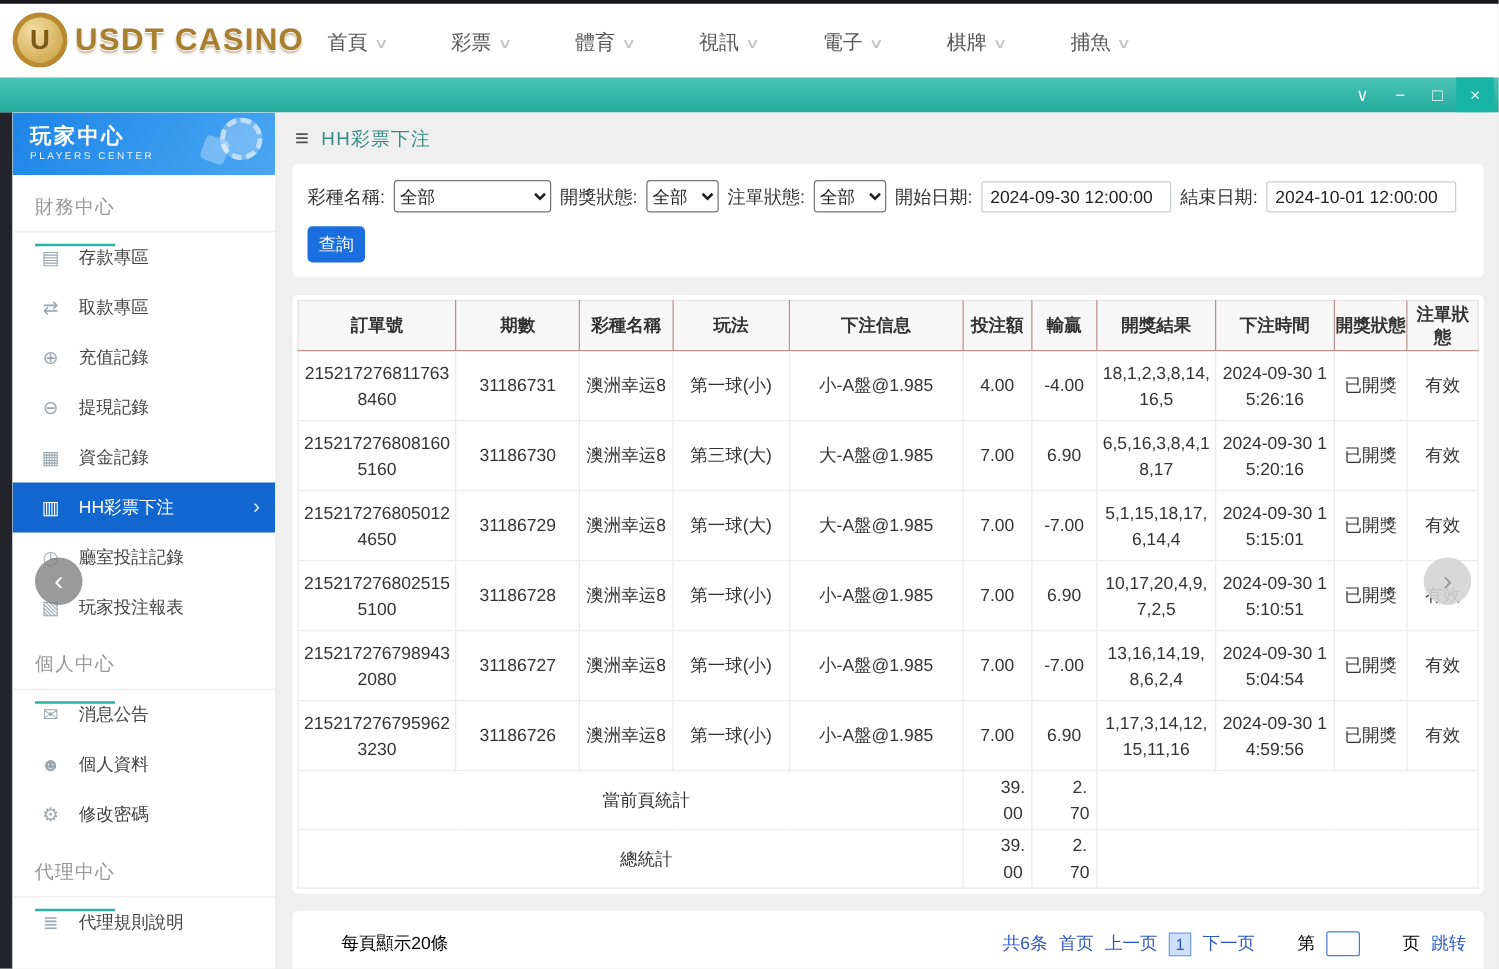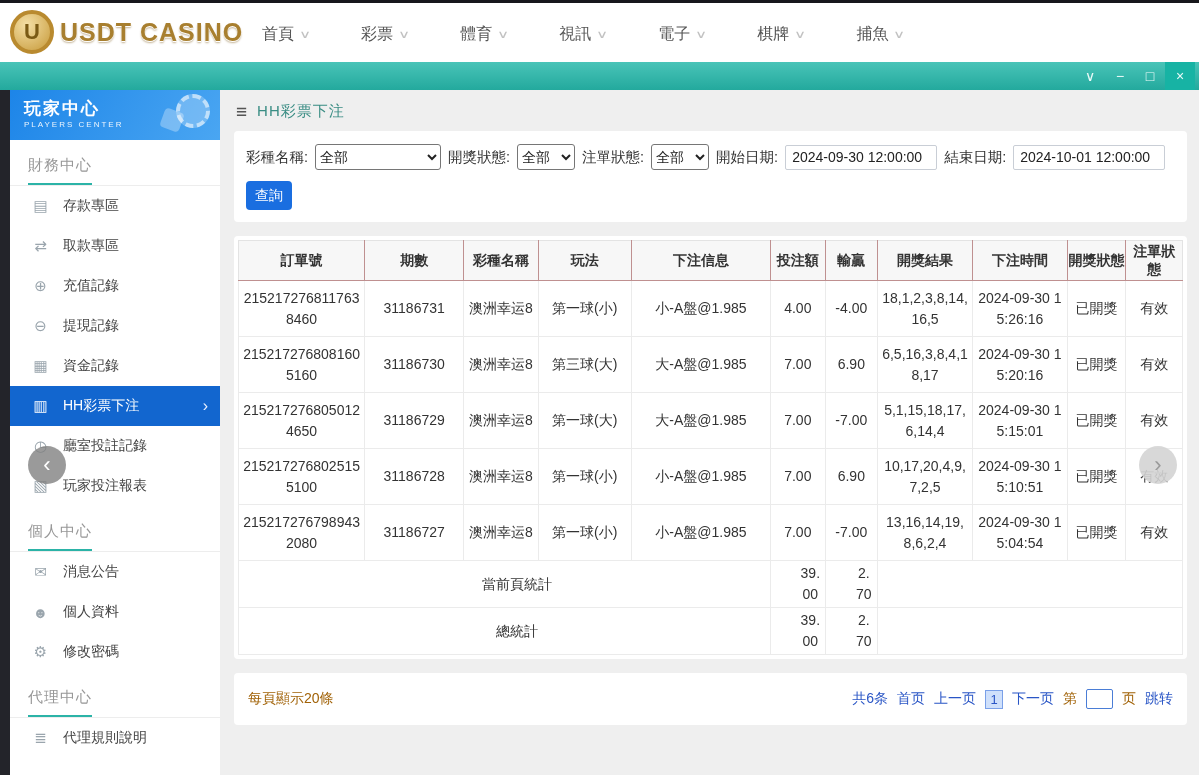--- a/index.html
+++ b/index.html
@@ -30,21 +30,21 @@
   .left-strip { position:absolute; left:0; top:90px; bottom:0; width:10px; background:#23242a; }
   .sidebar { position:absolute; left:10px; top:90px; bottom:0; width:210px; background:#fff; overflow:hidden; }
   .side-header { height:50px; background:linear-gradient(120deg,#1d85e8,#4aa6f2); color:#fff; padding:7px 0 0 14px; position:relative; overflow:hidden; }
   .side-header .t1 { font-size:17px; font-weight:bold; letter-spacing:2px; }
   .side-header .t2 { font-size:8px; letter-spacing:2px; opacity:.9; }
   .deco1 { position:absolute; right:10px; top:4px; width:34px; height:34px; border-radius:50%;
     background:rgba(255,255,255,.25); border:4px dashed rgba(255,255,255,.55); }
   .deco2 { position:absolute; right:38px; top:20px; width:20px; height:20px; border-radius:4px;
     background:rgba(255,255,255,.3); transform:rotate(20deg); }
   .side-title { padding:16px 0 0 18px; height:46px; border-bottom:1px solid #ededed; color:#979797; font-size:15px; letter-spacing:1px; }
-  .side-title span { display:inline-block; padding-bottom:8px; border-bottom:2px solid #2bb3a7; }
+  .side-title span { display:inline-block; padding-bottom:20px; border-bottom:2px solid #2bb3a7; }
   .side-item { height:40px; display:flex; align-items:center; padding-left:22px; gap:14px; cursor:pointer; color:#444; }
   .side-icon { width:17px; text-align:center; color:#9aa5ad; font-size:15px; }
   .side-item.active { background:#1266cf; color:#fff; }
   .side-item.active .side-icon { color:#fff; }
   .side-caret { margin-left:auto; margin-right:12px; font-size:16px; color:#e8f0ff; }
   
   .circle-btn { position:absolute; top:446px; width:38px; height:38px; border-radius:50%;
     display:flex; align-items:center; justify-content:center; font-size:22px; z-index:9; cursor:pointer; }
   .back-btn { left:28px; background:rgba(125,125,125,.78); color:#fff; }
   .next-btn { right:22px; background:rgba(212,212,212,.9); color:#9a9a9a; }
@@ -70,21 +70,21 @@
   thead th { background:#f7f7f7; height:40px; font-weight:bold; border:1px solid #bf9090; }
   thead th:first-child { border-left-color:#e3e3e3; }
   thead th:last-child { border-right-color:#e3e3e3;margin-top:27px; }
   thead tr th { border-top-color:#e3e3e3; }
   tbody td { border:1px solid #ebebeb; height:56px; padding:2px 4px; word-break:break-all; line-height:1.5; background:#fff; }
   tbody tr.summary td { height:37px;padding-left:29px; }
   
   .footer-card { height:52px; display:flex; align-items:center; justify-content:space-between; padding:0 14px; margin-top:14px; }
   .pager { display:flex; align-items:center; gap:9px; }
   .plink { color:#2a56c6; cursor:pointer; }
-  .ptext { color:#a16207; }
+  .ptext { color:#000000;margin-left:25px; }
   .pcur { min-width:18px; height:19px; padding:0 3px; display:flex; align-items:center; justify-content:center;
     background:#cfe0fb; border:1px solid #7aa0e8; color:#2a56c6; font-size:13px; cursor:pointer; }
   .pjump { width:27px; height:20px; border:1px solid #4a7dd6; border-radius:2px; }
 </style>
 </head>
 <body>
 
 <div class="topbar">
   <div class="logo">
     <div class="logo-ring">U</div>
@@ -316,20 +316,33 @@
             <td>澳洲幸运8</td>
             <td>第一球(小)</td>
             <td>小-A盤@1.985</td>
             <td>7.00</td>
             <td>-7.00</td>
             <td>13,16,14,19,8,6,2,4</td>
             <td>2024-09-30 15:04:54</td>
             <td>已開獎</td>
             <td>有效</td>
           </tr>
+          <tr>
+            <td>2152172767959623230</td>
+            <td>31186726</td>
+            <td>澳洲幸运8</td>
+            <td>第一球(小)</td>
+            <td>小-A盤@1.985</td>
+            <td>7.00</td>
+            <td>6.90</td>
+            <td>1,17,3,14,12,15,11,16</td>
+            <td>2024-09-30 14:59:56</td>
+            <td>已開獎</td>
+            <td>有效</td>
+          </tr>
           <tr class="summary">
             <td colspan="5">當前頁統計</td>
             <td>39.00</td>
             <td>2.70</td>
             <td colspan="4"></td>
           </tr>
           <tr class="summary">
             <td colspan="5">總統計</td>
             <td>39.00</td>
             <td>2.70</td>

